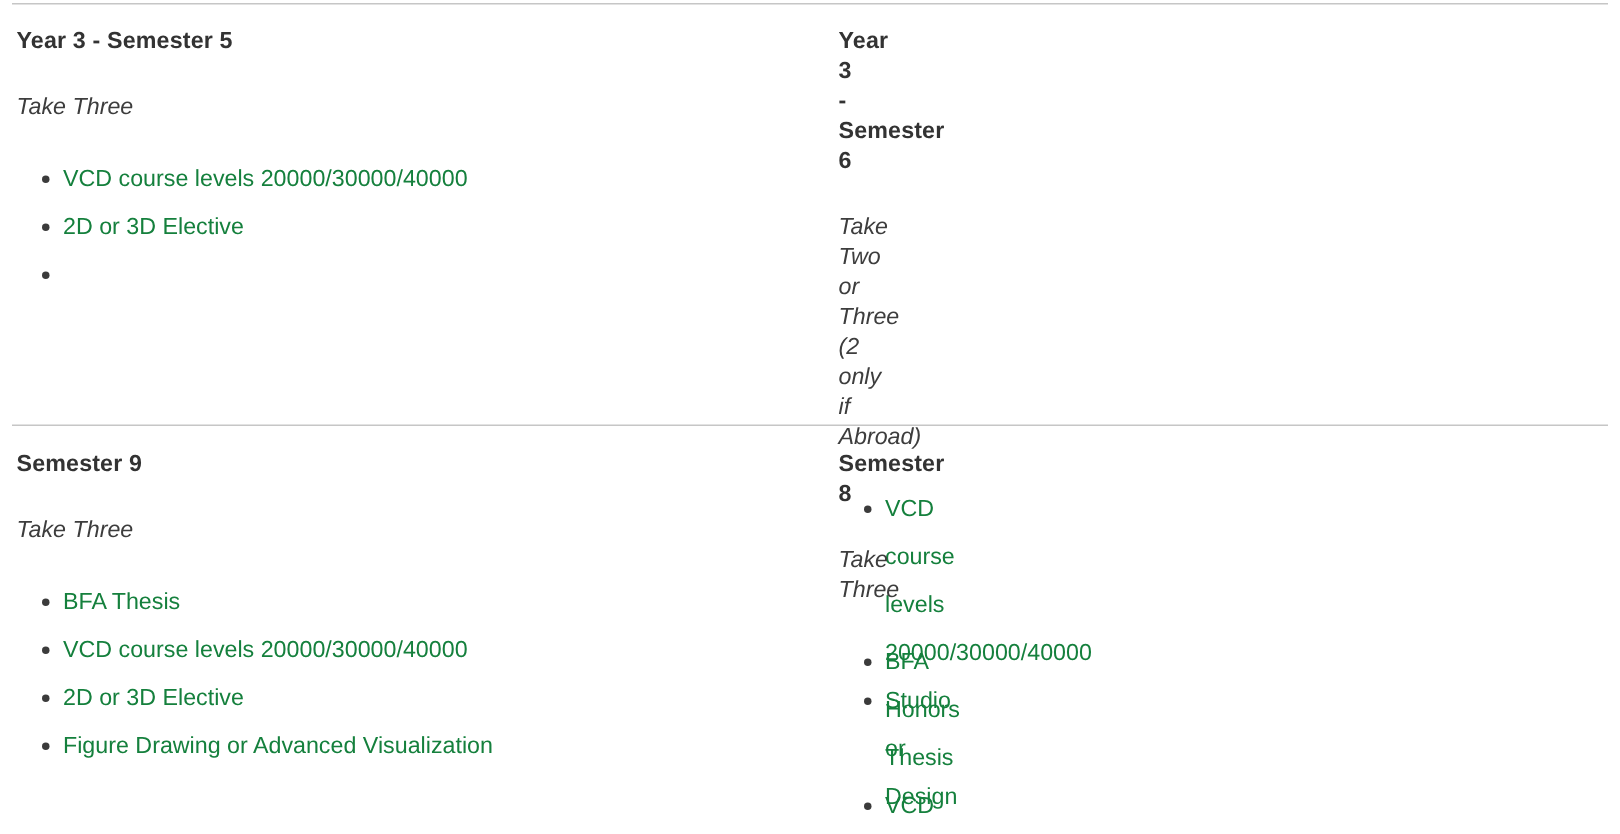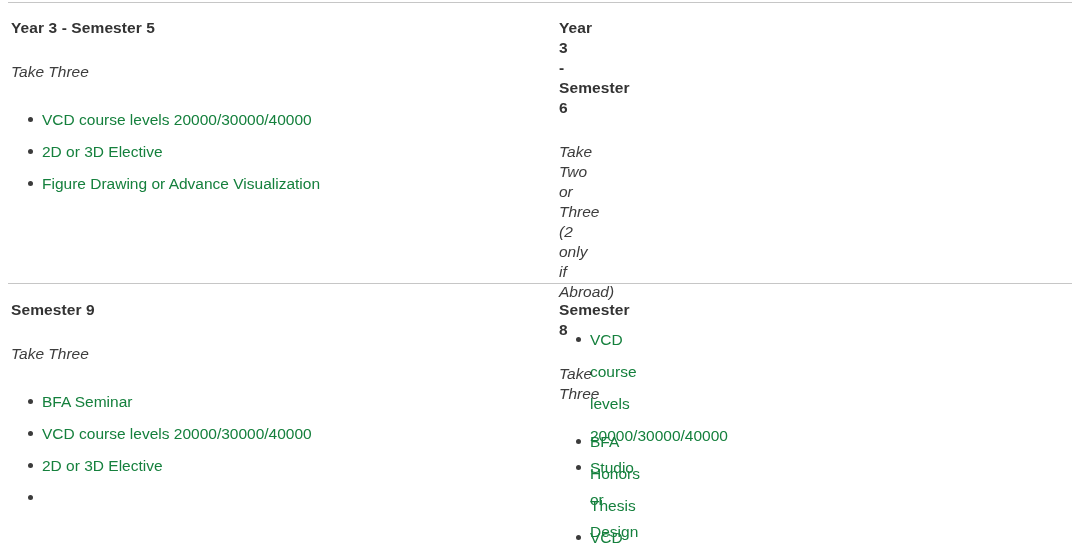--- a/index.html
+++ b/index.html
@@ -110,21 +110,20 @@
         <li class="course-item">
           <span class="bullet"></span>
           <span>VCD course levels 20000/30000/40000</span>
         </li>
         <li class="course-item">
           <span class="bullet"></span>
           <span>2D or 3D Elective</span>
         </li>
         <li class="course-item">
           <span class="bullet"></span>
-          <span>Figure Drawing or Advance Visualization</span>
         </li>
       </ul>
     </div>
 
     <div class="col col-right">
       <h3 class="sem-heading">Year 3 - Semester 6</h3>
       <p class="sem-note">Take Two or Three (2 only if Abroad)</p>
       <ul class="course-list">
         <li class="course-item">
           <span class="bullet"></span>
@@ -139,32 +138,33 @@
     </div>
   </div>
 
   <div class="row row-2">
     <div class="col">
       <h3 class="sem-heading">Semester 9</h3>
       <p class="sem-note">Take Three</p>
       <ul class="course-list">
         <li class="course-item">
           <span class="bullet"></span>
-          <span>BFA Seminar</span>
+          <span>BFA Thesis</span>
         </li>
         <li class="course-item">
           <span class="bullet"></span>
           <span>VCD course levels 20000/30000/40000</span>
         </li>
         <li class="course-item">
           <span class="bullet"></span>
           <span>2D or 3D Elective</span>
         </li>
         <li class="course-item">
           <span class="bullet"></span>
+          <span>Figure Drawing or Advanced Visualization</span>
         </li>
       </ul>
     </div>
 
     <div class="col col-right">
       <h3 class="sem-heading">Semester 8</h3>
       <p class="sem-note">Take Three</p>
       <ul class="course-list">
         <li class="course-item">
           <span class="bullet"></span>

